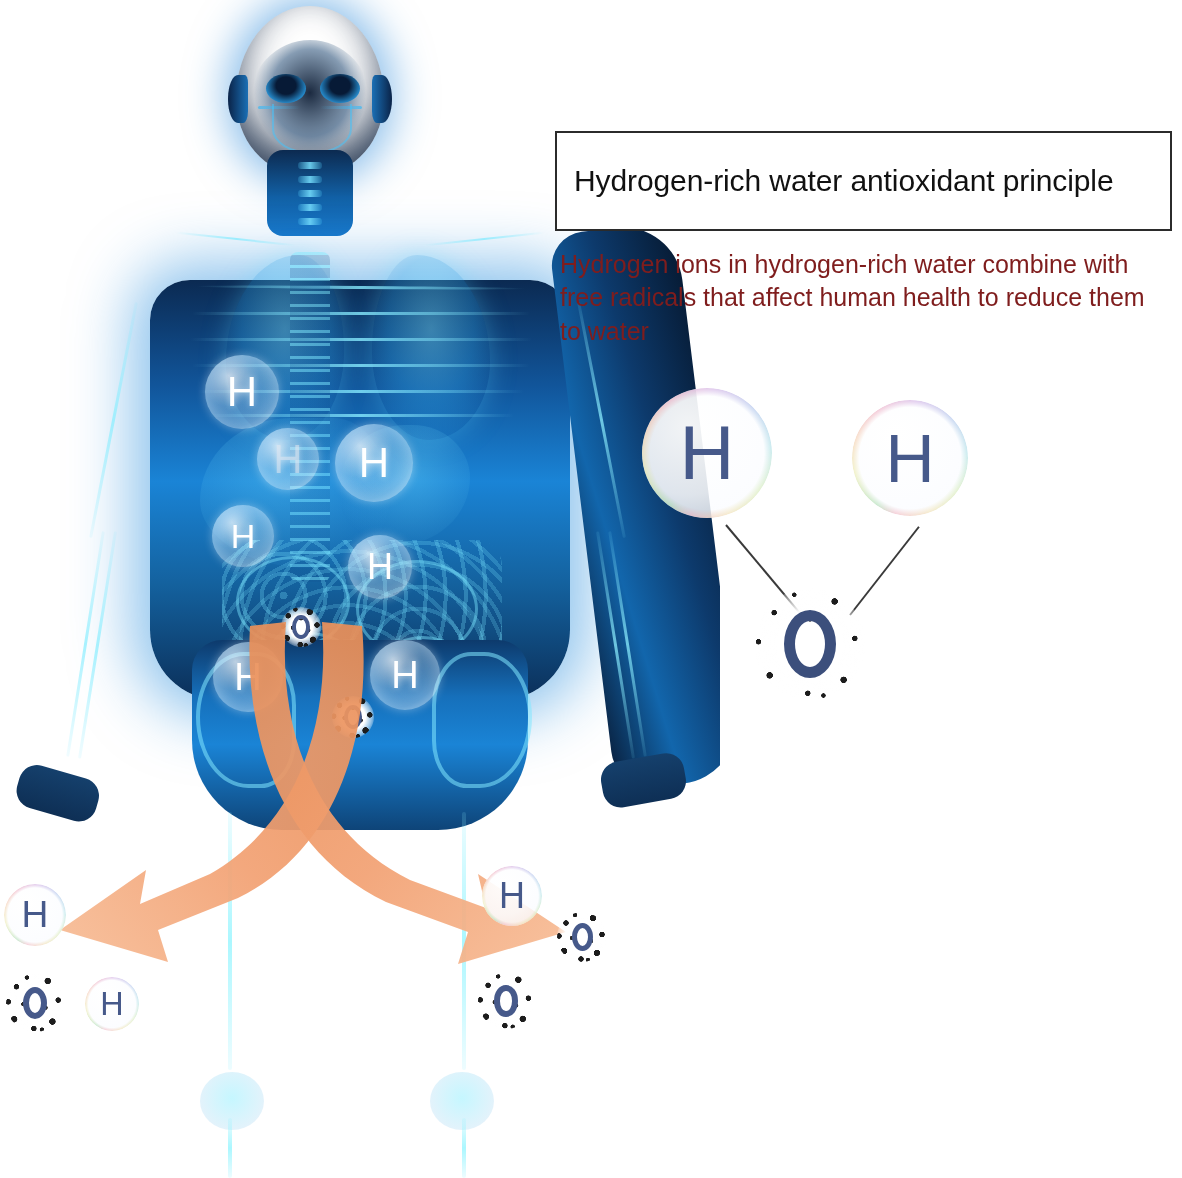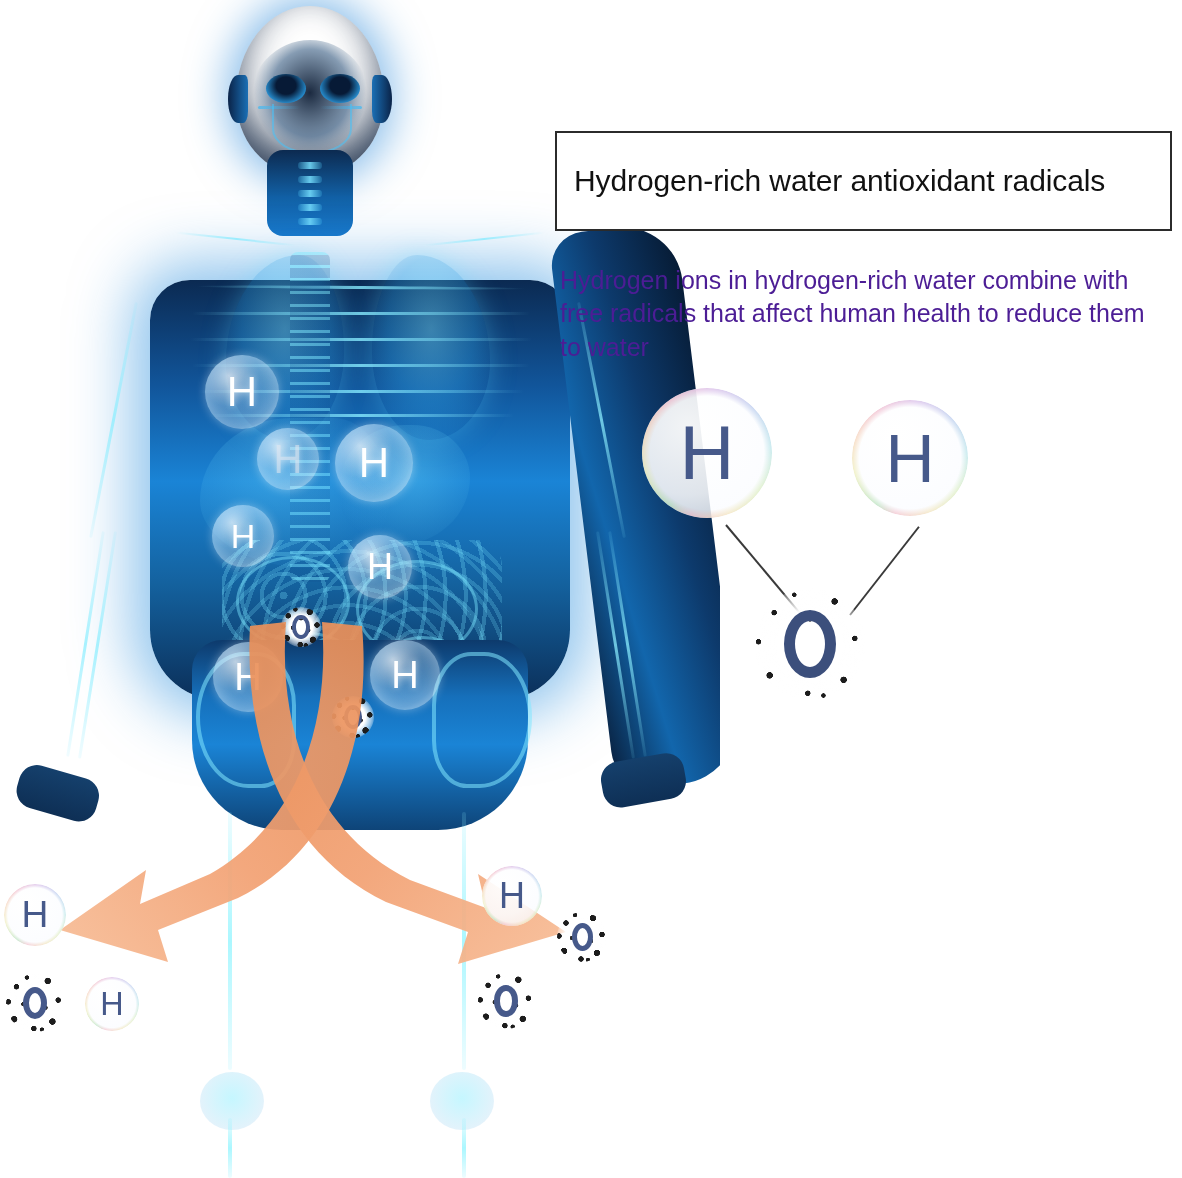--- a/index.html
+++ b/index.html
@@ -5,22 +5,22 @@
   html,body{margin:0;padding:0;background:#fff;}
   body{width:1182px;height:1178px;overflow:hidden;
        font-family:"Liberation Sans","DejaVu Sans",sans-serif;}
   #stage{position:relative;width:1182px;height:1178px;background:#ffffff;overflow:hidden;}
 
   
   #title-box{position:absolute;left:555px;top:131px;width:617px;height:100px;
              border:2px solid #2b2b2b;background:#ffffff;box-sizing:border-box;
              display:flex;align-items:center;padding-left:17px;}
   #title-text{font-size:30px;color:#111;letter-spacing:-0.1px;white-space:nowrap;}
-  #body-text{position:absolute;left:560px;top:264px;width:610px;
-             font-size:25px;line-height:1.33;color:#4c1d95;}
+  #body-text{position:absolute;left:560px;top:248px;width:610px;
+             font-size:25px;line-height:1.33;color:#7f1d1d;}
 
   
   #human{position:absolute;left:0;top:0;width:720px;height:1178px;overflow:hidden;}
   .hb{position:absolute;}
   .glow{box-shadow:0 0 38px 12px rgba(25,130,215,.55);}
 
   
   #head{left:236px;top:6px;width:148px;height:168px;border-radius:50% 50% 44% 44%/55% 55% 45% 45%;
         background:radial-gradient(ellipse 60% 55% at 50% 28%,#0a2448 0%,#0d3straight 0%,#0e3f74 45%,#1877c9 78%,#37a9f0 100%);
         box-shadow:0 0 40px 10px rgba(26,128,215,.5), inset 0 -22px 40px rgba(10,30,60,.85);}
@@ -321,21 +321,21 @@
       </div>
       <div class="oatom light" style="left: 557px; top: 912px; width: 50px; height: 50px;">
         <div class="oring" style="width: 21px; height: 28px; border-width: 5.5px;"></div>
       </div>
       <div class="oatom light" style="left: 478px; top: 973px; width: 56px; height: 56px;">
         <div class="oring" style="width: 23.52px; height: 31.36px; border-width: 6.16px;"></div>
       </div>
     </div>
 
   <div id="title-box">
-    <div id="title-text">Hydrogen-rich water antioxidant radicals</div>
+    <div id="title-text">Hydrogen-rich water antioxidant principle</div>
   </div>
   <div id="body-text">Hydrogen ions in hydrogen-rich water combine with free radicals that affect human health to reduce them to water</div>
 
   <div id="molecule">
 
     <div class="bond" style="left:90px;top:142px;width:126px;transform:rotate(50deg);"></div>
     <div class="bond" style="left:214px;top:232px;width:112px;transform:rotate(-52deg);"></div>
 
     <div class="soapwrap" style="left:6px;top:6px;width:130px;height:130px;">
       <div class="soap" style="left:0;top:0;width:130px;height:130px;"></div>

